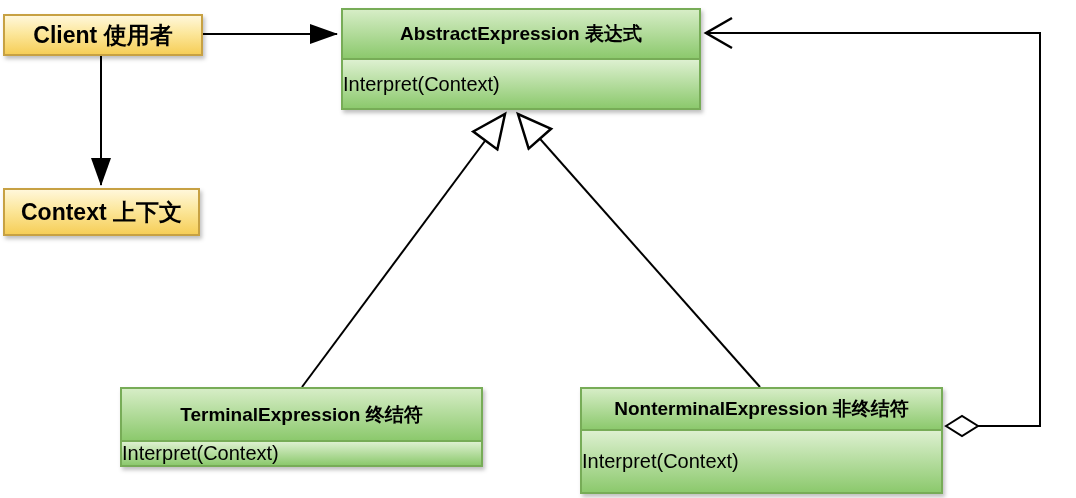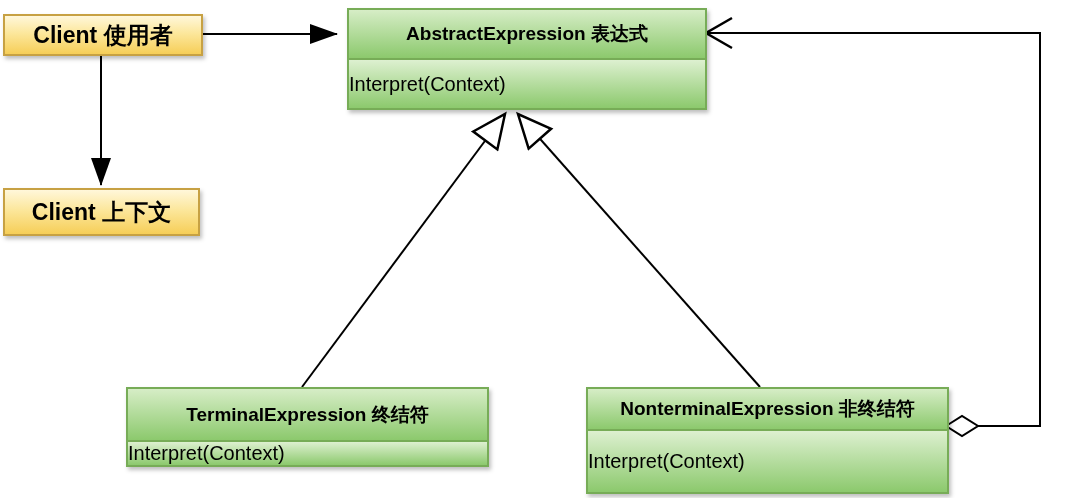--- a/index.html
+++ b/index.html
@@ -34,21 +34,20 @@
     align-items: center;
     justify-content: center;
     font-weight: bold;
     font-size: 23px;
   }
   .node.green {
     border: 2px solid #77ac57;
     box-shadow: 2px 3px 4px rgba(0,0,0,0.25);
     display: flex;
     flex-direction: column;
-    margin-left: 6px;
   }
   .green .title {
     box-sizing: border-box;
     display: flex;
     align-items: center;
     justify-content: center;
     font-weight: bold;
     font-size: 19px;
     background: linear-gradient(180deg, #d6edc6 0%, #8cc96d 100%);
     border-bottom: 2px solid #77ac57;
@@ -100,21 +99,21 @@
     <polyline points="978,426 1040,426 1040,33 706,33" fill="none" stroke="#000000" stroke-width="2" marker-end="url(#mOpen)"></polyline>
 
     <polygon points="946,426 962,416 978,426 962,436" fill="#ffffff" stroke="#000000" stroke-width="2"></polygon>
   </svg>
 
   <div class="node yellow" id="node-client">
     <span>Client 使用者</span>
   </div>
 
   <div class="node yellow" id="node-context">
-    <span>Client 上下文</span>
+    <span>Context 上下文</span>
   </div>
 
   <div class="node green" id="node-abstract">
     <div class="title">AbstractExpression 表达式</div>
     <div class="method">Interpret(Context)</div>
   </div>
 
   <div class="node green" id="node-terminal">
     <div class="title">TerminalExpression 终结符</div>
     <div class="method">Interpret(Context)</div>

